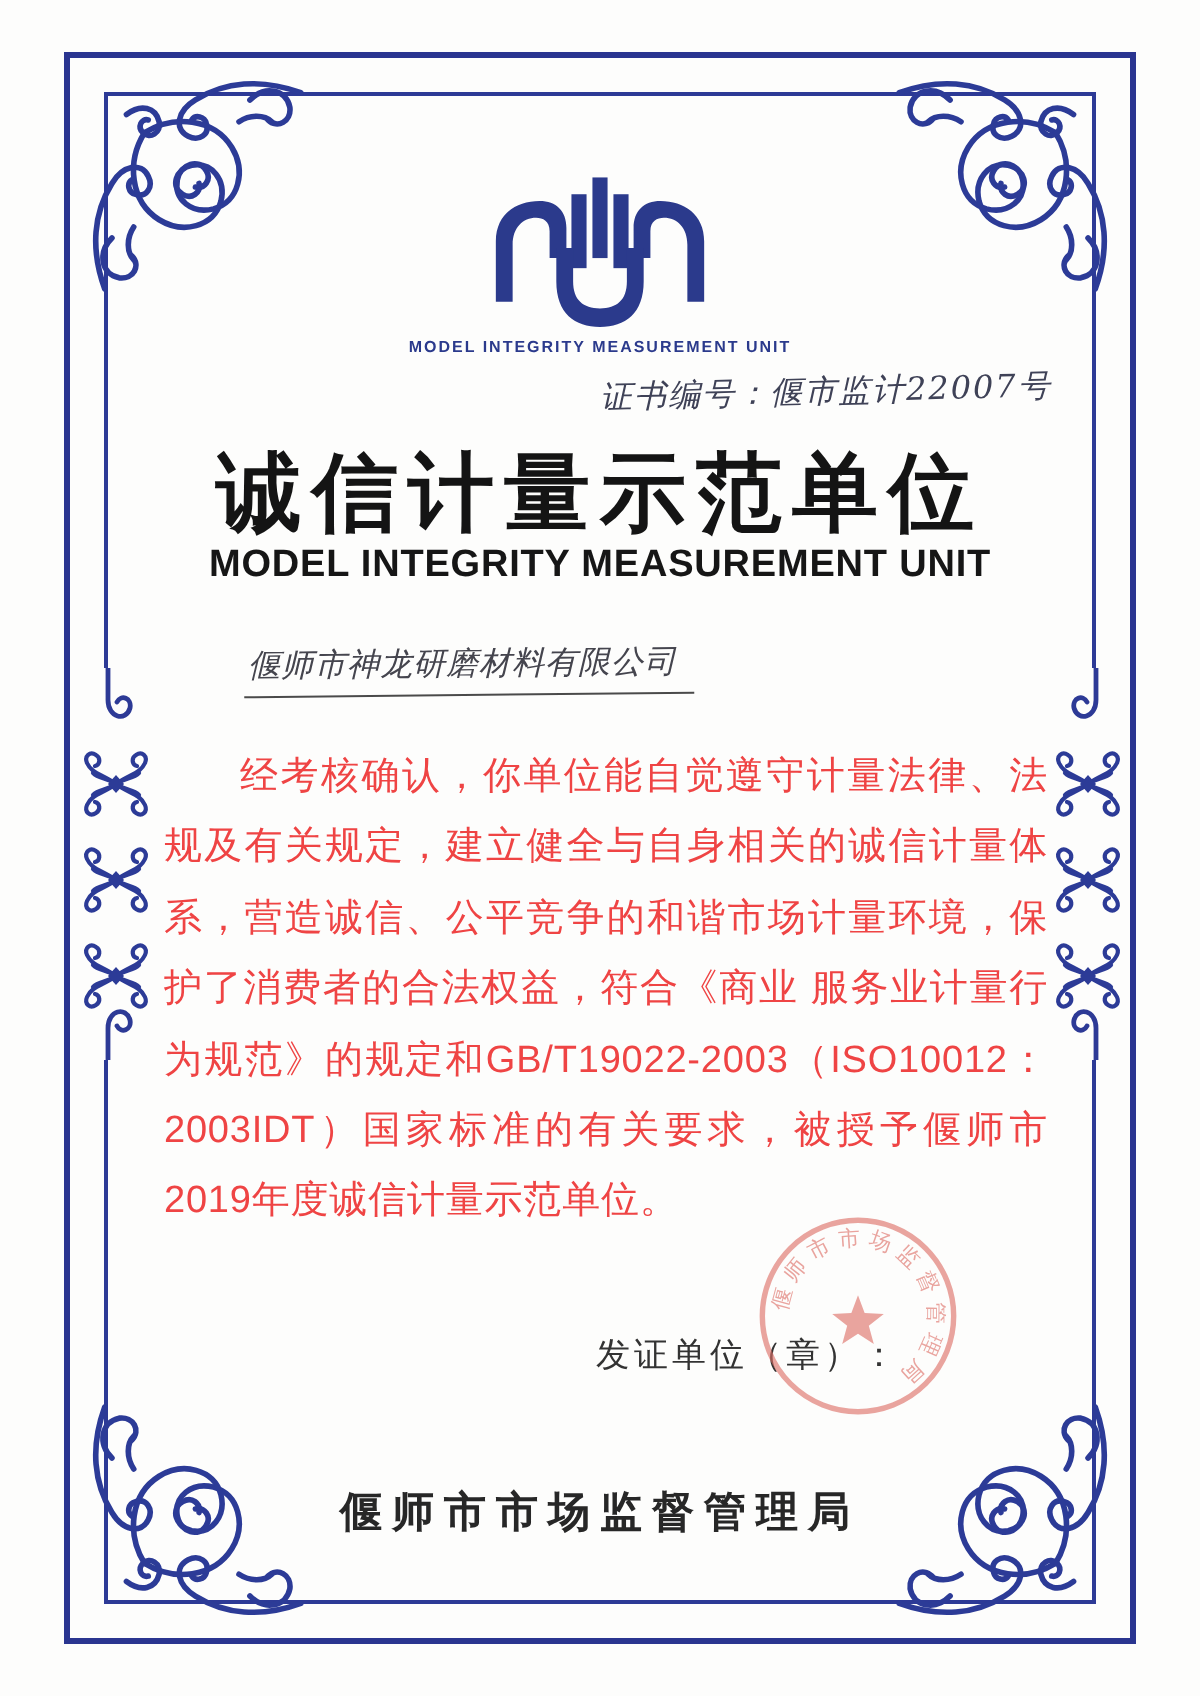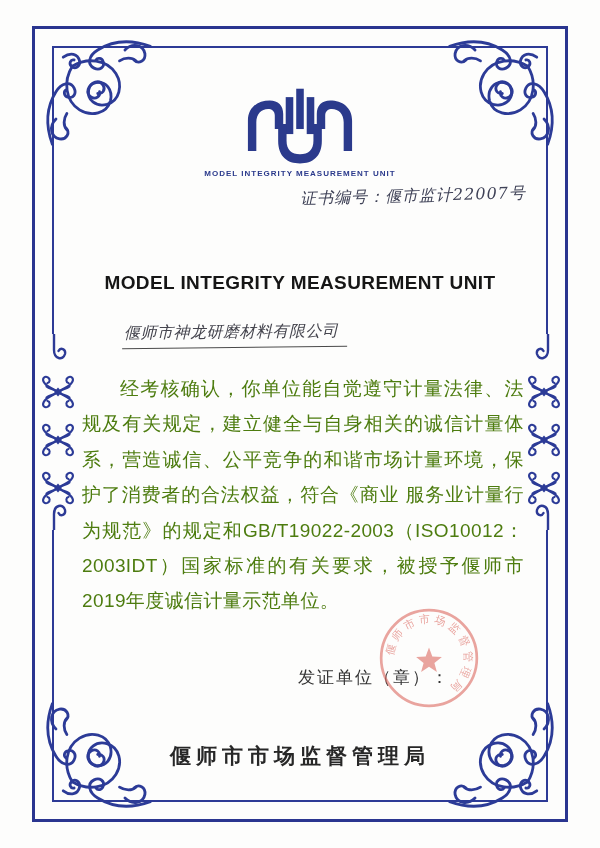--- a/index.html
+++ b/index.html
@@ -41,21 +41,21 @@
     font-weight:bold;font-size:19px;letter-spacing:0.4px;color:#161616;white-space:nowrap;
   }
   .awardee{
     position:absolute;left:122px;top:322px;min-width:192px;
     font-family:"DejaVu Serif","Liberation Serif",serif;font-style:italic;
     font-size:16px;color:#45454e;border-bottom:1.5px solid #4a4a4a;
     padding:0 8px 4px 2px;transform:rotate(-0.6deg);letter-spacing:0.5px;white-space:nowrap;
   }
   .body-text{
     position:absolute;left:82px;top:371px;width:442px;
-    font-size:19px;line-height:35.4px;color:#4d7c0f;
+    font-size:19px;line-height:35.4px;color:#ef4444;
     text-align:justify;text-indent:2em;letter-spacing:0.4px;
   }
   .issuer-line{
     position:absolute;left:298px;top:650px;font-size:17px;color:#333333;
     letter-spacing:2px;white-space:nowrap;margin-top:16px;
   }
   .seal{position:absolute;left:377px;top:606px;width:104px;height:104px;opacity:0.62;}
   .issuer-bottom{
     position:absolute;left:0;right:0;top:742px;text-align:center;
     font-size:21px;font-weight:bold;letter-spacing:5px;color:#272727;white-space:nowrap;
@@ -147,20 +147,21 @@
       <rect x="65.5" y="8" width="9" height="48"></rect>
       <rect x="78" y="18" width="9" height="44"></rect>
 
       <path d="M44,50 L44,70 C44,89 55,97 70,97 C85,97 96,89 96,70 L96,50 L86,50 L86,70 C86,81 80,86 70,86 C60,86 54,81 54,70 L54,50 Z"></path>
     </g>
   </svg>
   <div class="logo-caption">MODEL INTEGRITY MEASUREMENT UNIT</div>
 
   <div class="cert-no">证书编号：偃市监计22007号</div>
 
+  <div class="title">诚信计量示范单位</div>
   <div class="subtitle">MODEL INTEGRITY MEASUREMENT UNIT</div>
 
   <div class="awardee">偃师市神龙研磨材料有限公司</div>
 
   <div class="body-text">经考核确认，你单位能自觉遵守计量法律、法规及有关规定，建立健全与自身相关的诚信计量体系，营造诚信、公平竞争的和谐市场计量环境，保护了消费者的合法权益，符合《商业 服务业计量行为规范》的规定和GB/T19022-2003（ISO10012：2003IDT）国家标准的有关要求，被授予偃师市2019年度诚信计量示范单位。</div>
 
   <div class="issuer-line">发证单位（章）：</div>
 
   <svg class="seal" viewBox="0 0 100 100">
     <defs>

